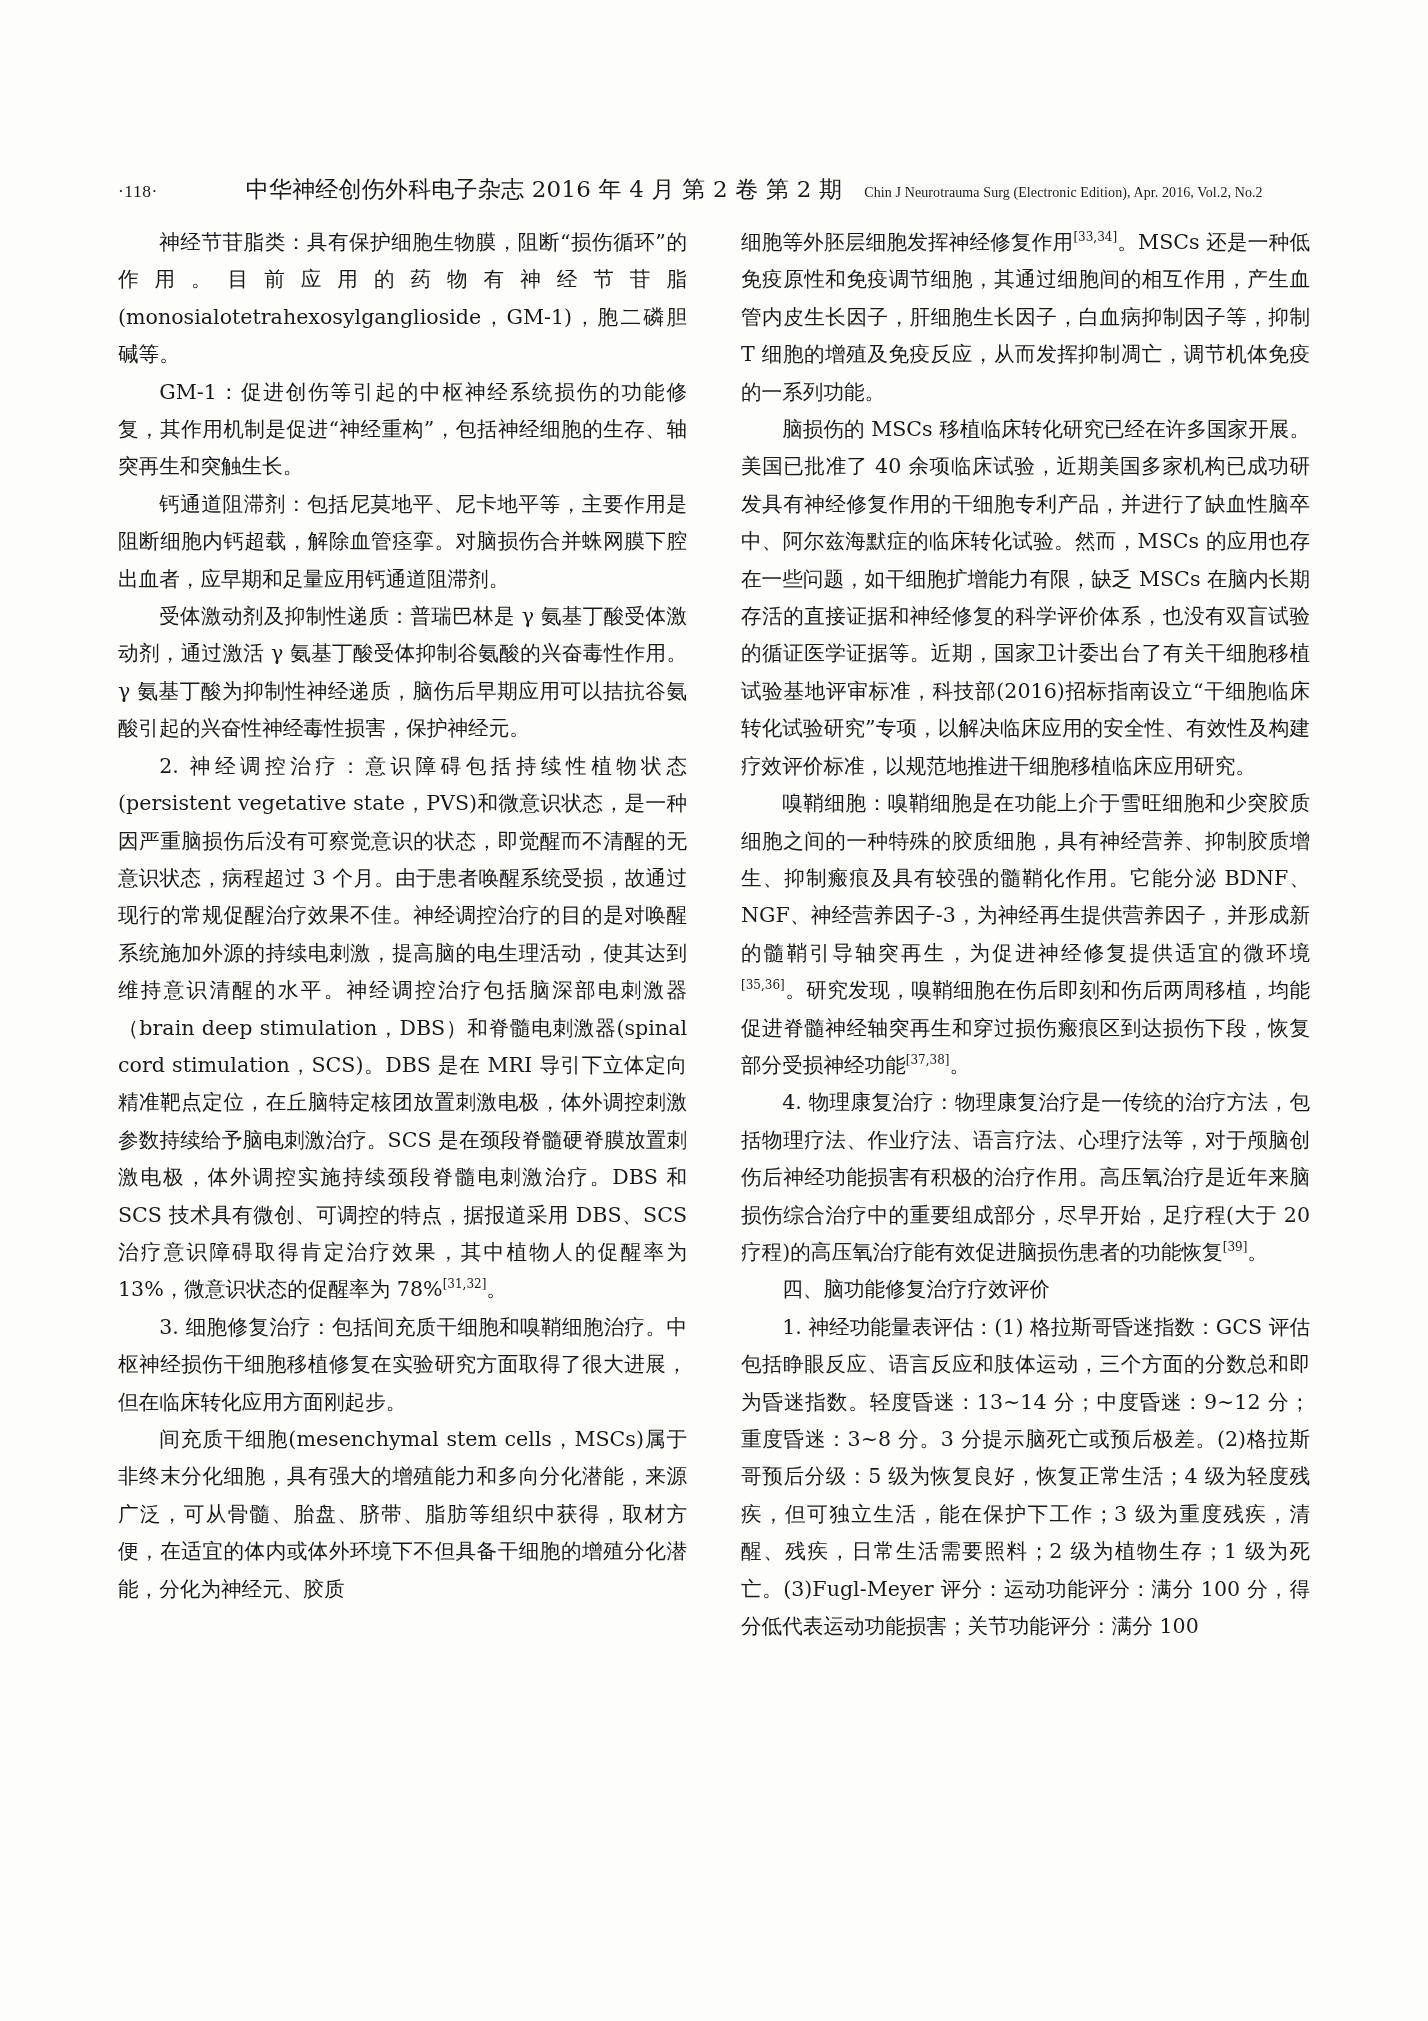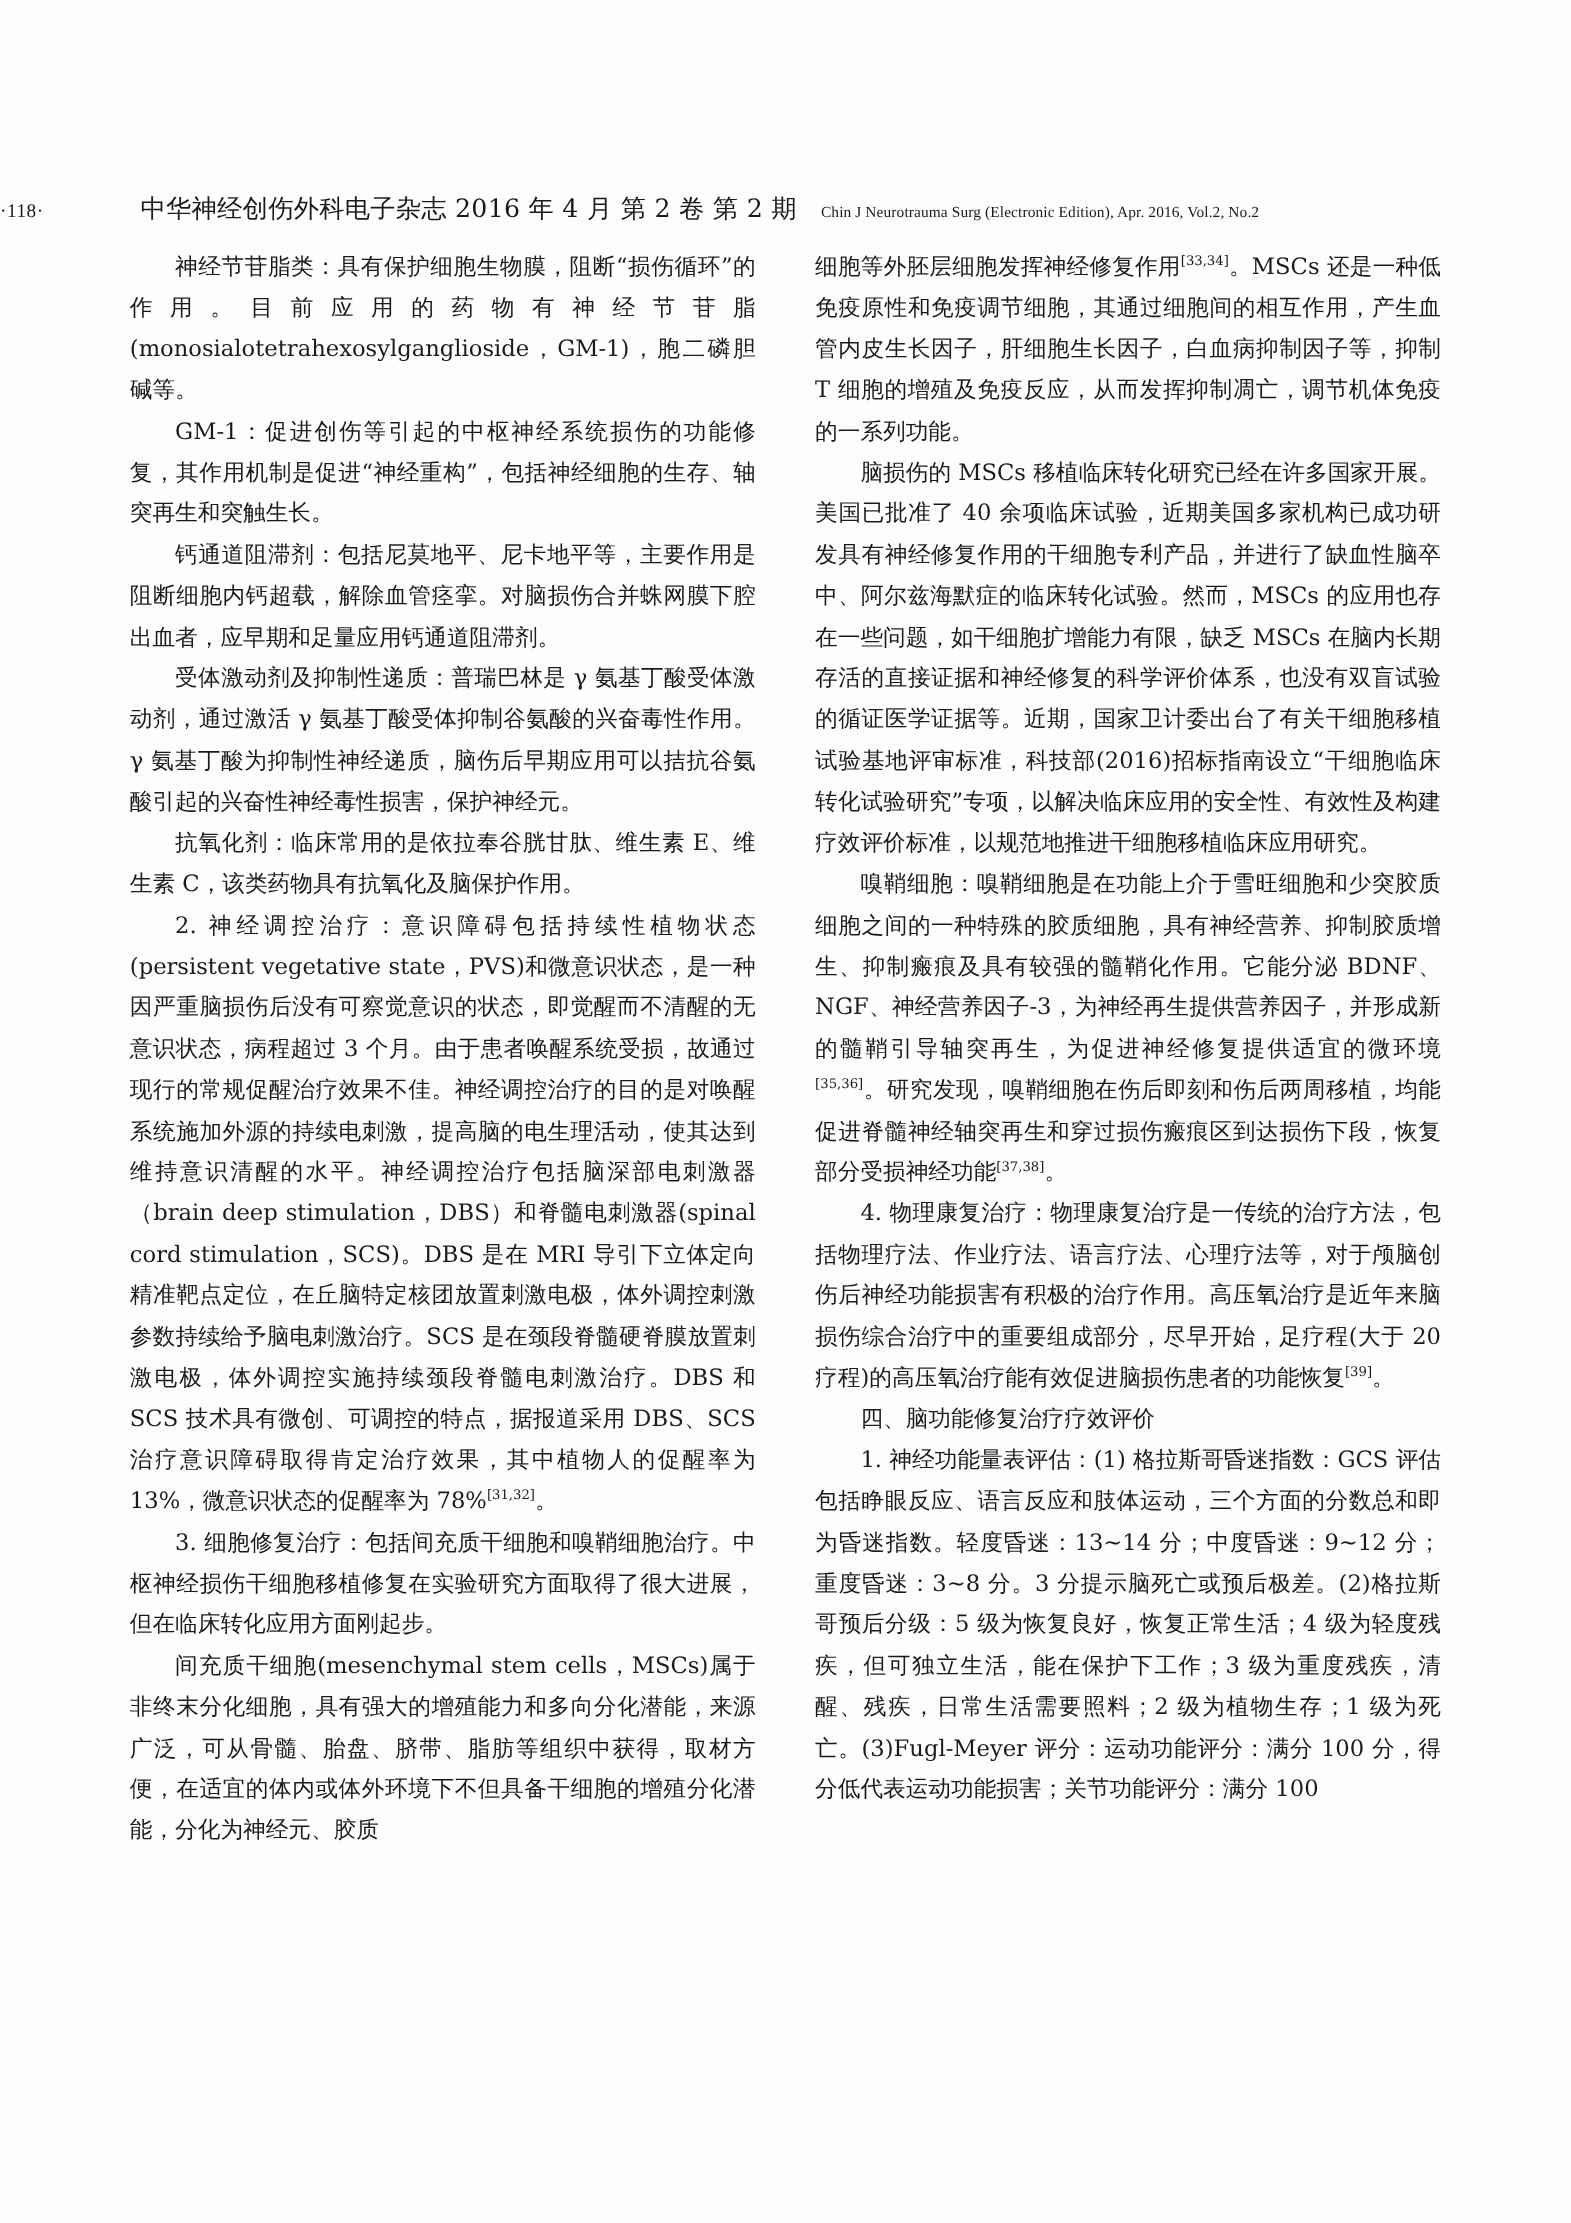--- a/index.html
+++ b/index.html
@@ -22,20 +22,21 @@
     background: #fdfdfc;
   }
   .header {
     position: absolute;
     top: 140px;
     left: 0;
     width: 1428px;
     display: flex;
     align-items: baseline;
     justify-content: flex-start;
+    padding-left: 118px;
     box-sizing: border-box;
   }
   .page-num {
     font-size: 17.5px;
     letter-spacing: 0.5px;
     white-space: nowrap;
     font-family: "Liberation Serif", serif;
   }
   .header-title-zh {
     font-size: 23px;
@@ -94,21 +95,20 @@
     <span class="header-title-en">Chin J Neurotrauma Surg (Electronic Edition), Apr. 2016, Vol.2, No.2</span>
   </div>
 
   <div class="columns">
 
     <div class="col">
       <p class="para indent">神经节苷脂类：具有保护细胞生物膜，阻断“损伤循环”的作用。目前应用的药物有神经节苷脂(monosialotetrahexosylganglioside，GM-1)，胞二磷胆碱等。</p>
       <p class="para indent">GM-1：促进创伤等引起的中枢神经系统损伤的功能修复，其作用机制是促进“神经重构”，包括神经细胞的生存、轴突再生和突触生长。</p>
       <p class="para indent">钙通道阻滞剂：包括尼莫地平、尼卡地平等，主要作用是阻断细胞内钙超载，解除血管痉挛。对脑损伤合并蛛网膜下腔出血者，应早期和足量应用钙通道阻滞剂。</p>
       <p class="para indent">受体激动剂及抑制性递质：普瑞巴林是 γ 氨基丁酸受体激动剂，通过激活 γ 氨基丁酸受体抑制谷氨酸的兴奋毒性作用。γ 氨基丁酸为抑制性神经递质，脑伤后早期应用可以拮抗谷氨酸引起的兴奋性神经毒性损害，保护神经元。</p>
-      <p class="para indent">抗氧化剂：临床常用的是依拉奉谷胱甘肽、维生素 E、维生素 C，该类药物具有抗氧化及脑保护作用。</p>
       <p class="para indent">2. 神经调控治疗：意识障碍包括持续性植物状态(persistent vegetative state，PVS)和微意识状态，是一种因严重脑损伤后没有可察觉意识的状态，即觉醒而不清醒的无意识状态，病程超过 3 个月。由于患者唤醒系统受损，故通过现行的常规促醒治疗效果不佳。神经调控治疗的目的是对唤醒系统施加外源的持续电刺激，提高脑的电生理活动，使其达到维持意识清醒的水平。神经调控治疗包括脑深部电刺激器（brain deep stimulation，DBS）和脊髓电刺激器(spinal cord stimulation，SCS)。DBS 是在 MRI 导引下立体定向精准靶点定位，在丘脑特定核团放置刺激电极，体外调控刺激参数持续给予脑电刺激治疗。SCS 是在颈段脊髓硬脊膜放置刺激电极，体外调控实施持续颈段脊髓电刺激治疗。DBS 和 SCS 技术具有微创、可调控的特点，据报道采用 DBS、SCS 治疗意识障碍取得肯定治疗效果，其中植物人的促醒率为 13%，微意识状态的促醒率为 78%<span class="sup">[31,32]</span>。</p>
       <p class="para indent">3. 细胞修复治疗：包括间充质干细胞和嗅鞘细胞治疗。中枢神经损伤干细胞移植修复在实验研究方面取得了很大进展，但在临床转化应用方面刚起步。</p>
       <p class="para indent">间充质干细胞(mesenchymal stem cells，MSCs)属于非终末分化细胞，具有强大的增殖能力和多向分化潜能，来源广泛，可从骨髓、胎盘、脐带、脂肪等组织中获得，取材方便，在适宜的体内或体外环境下不但具备干细胞的增殖分化潜能，分化为神经元、胶质</p>
     </div>
 
     <div class="col">
       <p class="para">细胞等外胚层细胞发挥神经修复作用<span class="sup">[33,34]</span>。MSCs 还是一种低免疫原性和免疫调节细胞，其通过细胞间的相互作用，产生血管内皮生长因子，肝细胞生长因子，白血病抑制因子等，抑制 T 细胞的增殖及免疫反应，从而发挥抑制凋亡，调节机体免疫的一系列功能。</p>
       <p class="para indent">脑损伤的 MSCs 移植临床转化研究已经在许多国家开展。美国已批准了 40 余项临床试验，近期美国多家机构已成功研发具有神经修复作用的干细胞专利产品，并进行了缺血性脑卒中、阿尔兹海默症的临床转化试验。然而，MSCs 的应用也存在一些问题，如干细胞扩增能力有限，缺乏 MSCs 在脑内长期存活的直接证据和神经修复的科学评价体系，也没有双盲试验的循证医学证据等。近期，国家卫计委出台了有关干细胞移植试验基地评审标准，科技部(2016)招标指南设立“干细胞临床转化试验研究”专项，以解决临床应用的安全性、有效性及构建疗效评价标准，以规范地推进干细胞移植临床应用研究。</p>
       <p class="para indent">嗅鞘细胞：嗅鞘细胞是在功能上介于雪旺细胞和少突胶质细胞之间的一种特殊的胶质细胞，具有神经营养、抑制胶质增生、抑制瘢痕及具有较强的髓鞘化作用。它能分泌 BDNF、NGF、神经营养因子-3，为神经再生提供营养因子，并形成新的髓鞘引导轴突再生，为促进神经修复提供适宜的微环境<span class="sup">[35,36]</span>。研究发现，嗅鞘细胞在伤后即刻和伤后两周移植，均能促进脊髓神经轴突再生和穿过损伤瘢痕区到达损伤下段，恢复部分受损神经功能<span class="sup">[37,38]</span>。</p>
       <p class="para indent">4. 物理康复治疗：物理康复治疗是一传统的治疗方法，包括物理疗法、作业疗法、语言疗法、心理疗法等，对于颅脑创伤后神经功能损害有积极的治疗作用。高压氧治疗是近年来脑损伤综合治疗中的重要组成部分，尽早开始，足疗程(大于 20 疗程)的高压氧治疗能有效促进脑损伤患者的功能恢复<span class="sup">[39]</span>。</p>

